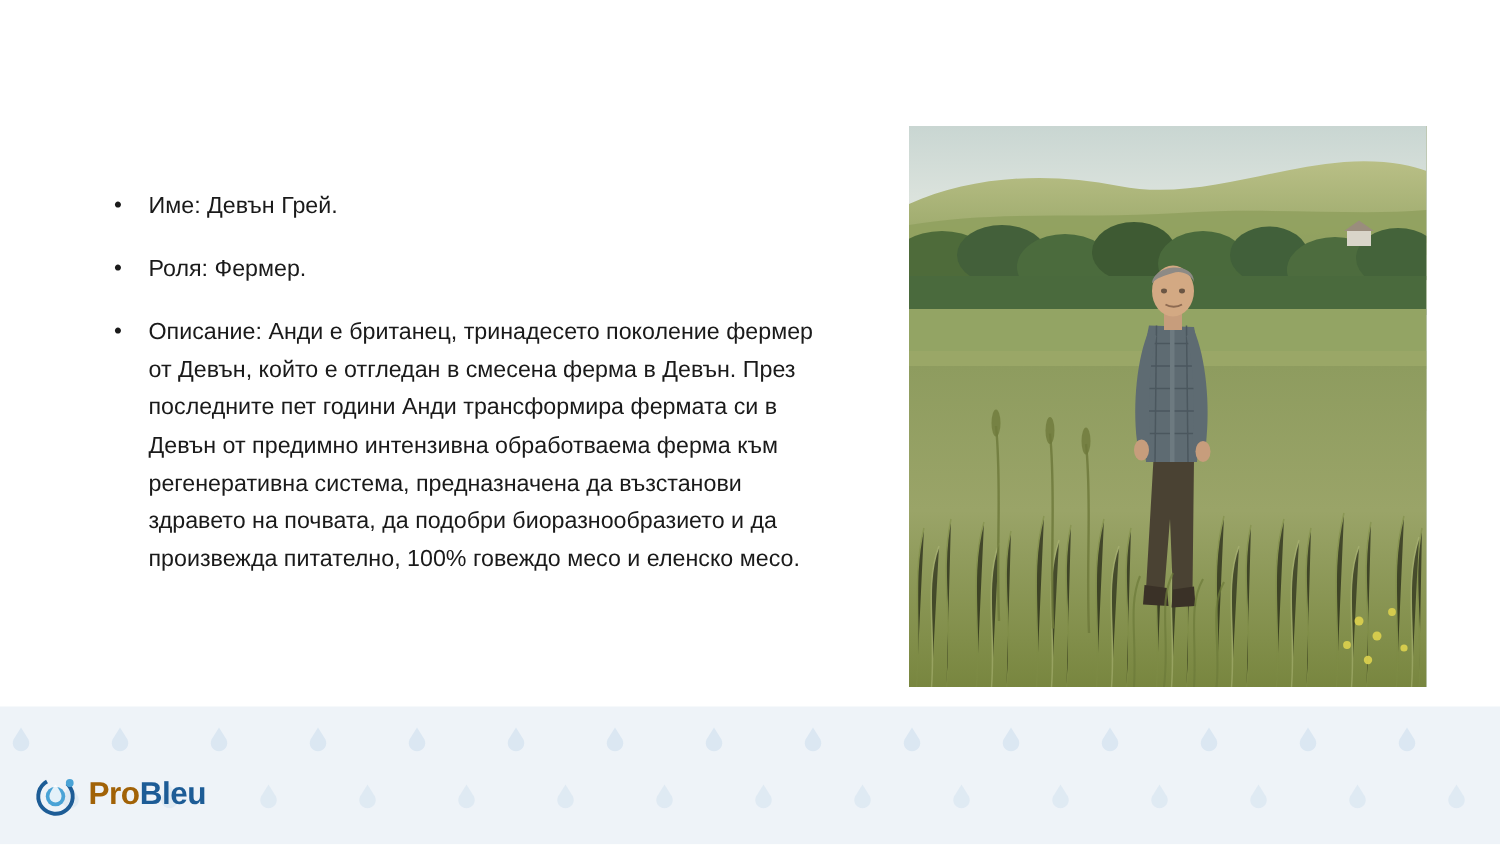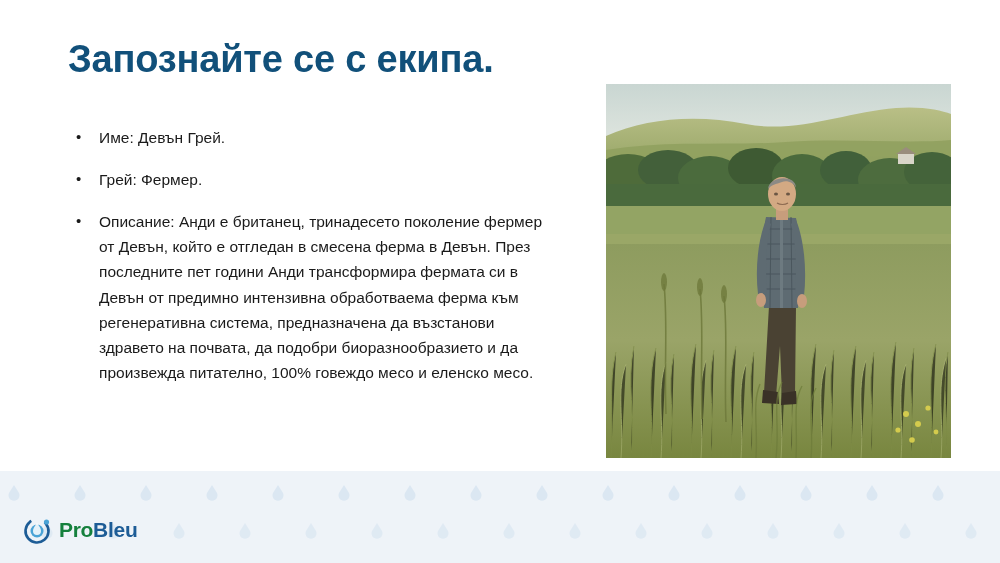--- a/index.html
+++ b/index.html
@@ -107,39 +107,36 @@
     width: 30px;
     height: 30px;
     flex: 0 0 30px;
   }
   .logo-text {
     font-size: 21px;
     font-weight: bold;
     color: #1d5c96;
     letter-spacing: -0.3px;
   }
-  .logo-text .pro { color: #15803d; }
+  .logo-text .pro { color: #a16207; }
 </style>
 </head>
 <body>
 
 <div class="slide">
 
-  <div class="title">
-    <span>Запознайте се с екипа</span><span class="dot">.</span>
-  </div>
 
   <div class="bullets">
     <div class="bullet">
       <span class="marker">•</span>
       <span>Име: Девън Грей.</span>
     </div>
     <div class="bullet">
       <span class="marker">•</span>
-      <span>Грей: Фермер.</span>
+      <span>Роля: Фермер.</span>
     </div>
     <div class="bullet">
       <span class="marker">•</span>
       <span>Описание: Анди е британец, тринадесето поколение фермер от Девън, който е отгледан в смесена ферма в Девън. През последните пет години Анди трансформира фермата си в Девън от предимно интензивна обработваема ферма към регенеративна система, предназначена да възстанови здравето на почвата, да подобри биоразнообразието и да произвежда питателно, 100% говеждо месо и еленско месо.</span>
     </div>
   </div>
 
   <div class="photo">
     <svg width="345" height="374" viewBox="0 0 345 374" xmlns="http://www.w3.org/2000/svg" aria-hidden="true">
       <defs>

